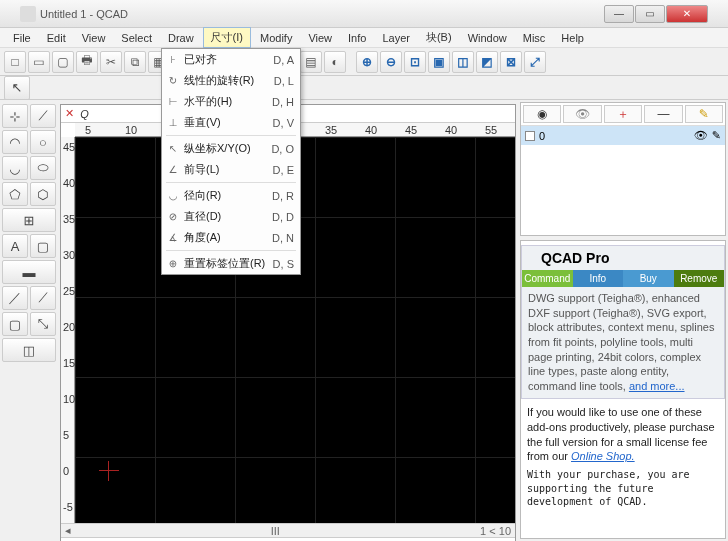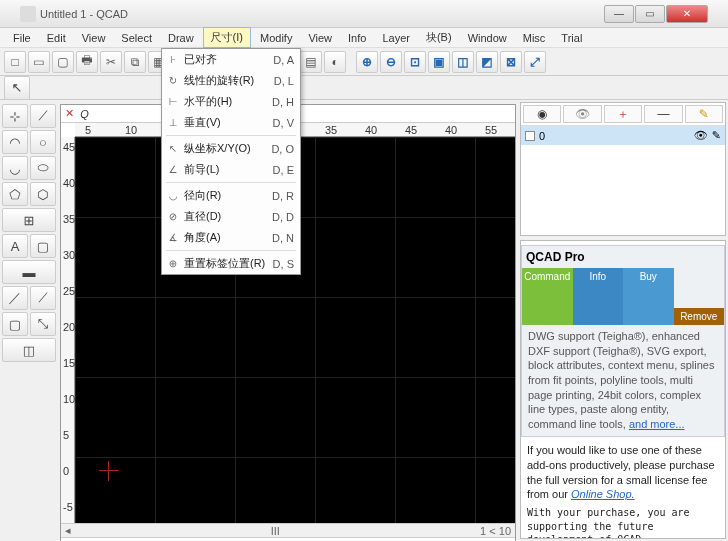--- a/index.html
+++ b/index.html
@@ -48,27 +48,27 @@
 .cmdline .val { color: #2266aa; }
 .rightpanel { width: 210px; background: #f0f0f0; padding: 2px; display: flex; flex-direction: column; }
 .panel { border: 1px solid #bbb; background: #fff; margin-bottom: 4px; }
 .panelhdr { background: linear-gradient(#f4f4f4,#e4e4e4); padding: 2px 4px; font-size: 10px; color: #333; display: flex; justify-content: space-between; border-bottom: 1px solid #ccc; }
 .layertb { display: flex; padding: 2px; gap: 2px; border-bottom: 1px solid #ddd; }
 .laybtn { flex: 1; height: 18px; border: 1px solid #ccc; display: flex; align-items: center; justify-content: center; font-size: 12px; background: #fafafa; }
 .layrow { padding: 3px 4px; display: flex; align-items: center; gap: 4px; background: #cde4f7; }
 .layrow .sw { width: 10px; height: 10px; border: 1px solid #888; background: #fff; }
 .trialhdr { font-family: monospace; font-size: 11px; padding: 3px 6px; border-bottom: 1px solid #ccc; background: #f8f8f8; }
 .addonbox { background: #eef1f4; border: 1px solid #ccd; margin: 4px 0; }
-.addonhdr { padding: 4px 4px; font-weight: bold; font-size: 12px; }
+.addonhdr { padding: 4px 19px; font-weight: bold; font-size: 14px; }
 .addontabs { display: flex; }
 .addontab { flex: 1; padding: 3px 2px; text-align: center; font-size: 10px; color: #fff; }
 .addontab.active { background: #7bbf3a; }
 .addontab.info { background: #3b88c4; }
 .addontab.buy { background: #4a9ad1; }
-.addontab.remove { background: #a16207; margin-top: 40px; }
+.addontab.remove { background: #4d7c0f; }
 .addondesc { padding: 4px 6px; font-size: 9px; color: #555; line-height: 1.3; }
 .addondesc a { color: #2266cc; }
 .trialtxt { padding: 2px 6px; font-family: monospace; font-size: 10px; line-height: 1.35; color: #222; }
 .trialtxt a { color: #2266cc; font-style: italic; }
 .dropdown { position: absolute; left: 161px; top: 48px; width: 140px; background: #fdfdfd; border: 1px solid #999; box-shadow: 2px 2px 4px rgba(0,0,0,0.25); z-index: 100; }
 .dditem { display: flex; align-items: center; padding: 3px 6px 3px 22px; position: relative; font-size: 11px; color: #222; }
 .dditem .icn { position: absolute; left: 4px; width: 14px; text-align: center; font-size: 10px; color: #666; }
 .dditem .sc { margin-left: auto; color: #555; }
 .ddsep { height: 1px; background: #ddd; margin: 2px 4px; }
 </style>
@@ -92,21 +92,21 @@
     <div class="mitem">Select</div>
     <div class="mitem">Draw</div>
     <div class="mitem active">尺寸(I)</div>
     <div class="mitem">Modify</div>
     <div class="mitem">View</div>
     <div class="mitem">Info</div>
     <div class="mitem">Layer</div>
     <div class="mitem">块(B)</div>
     <div class="mitem">Window</div>
     <div class="mitem">Misc</div>
-    <div class="mitem">Trial</div>
+    <div class="mitem">Help</div>
   </div>
 
 <div class="toolbar">
   <div id="tbmain" style="display:flex;gap:2px">
       <div class="tbtn">□</div>
       <div class="tbtn">▭</div>
       <div class="tbtn">▢</div>
       <div class="tbtn">🖶</div>
       <div class="tbtn">✂</div>
       <div class="tbtn">⧉</div>

